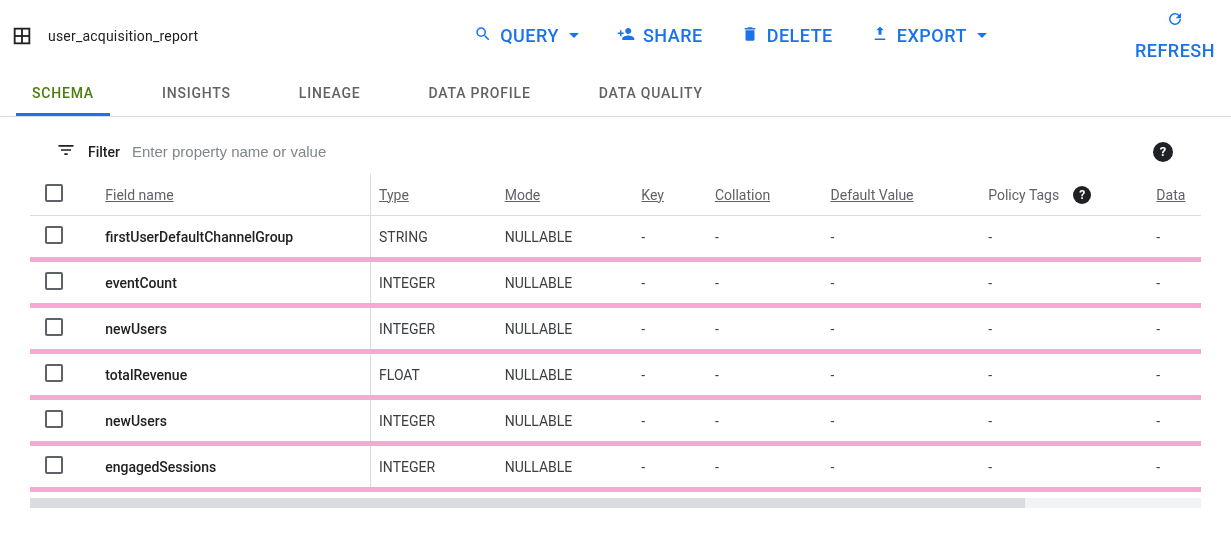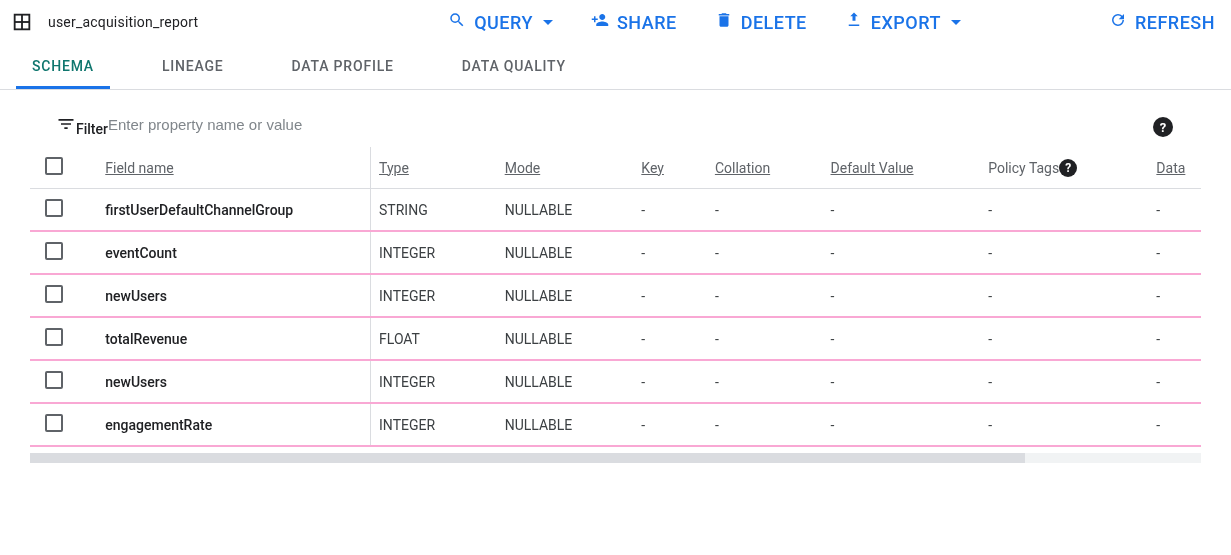--- a/index.html
+++ b/index.html
@@ -67,29 +67,30 @@
     padding: 14px 16px 12px 16px;
     font-size: 14px;
     font-weight: 500;
     letter-spacing: 0.8px;
     color: #5f6368;
     cursor: pointer;
     border-bottom: 3px solid transparent;
     text-transform: uppercase;
   }
   .tab.active {
-    color: #0f766e;
+    color: #4d7c0f;
     border-bottom-color: #1a73e8;
   }
 
   
   .filter-row {
     display: flex;
-    align-items: flex-end;
+    align-items: center;
     padding: 22px 30px 10px 56px;
+    gap: 12px;
   }
   .filter-icon svg { width: 20px; height: 20px; fill: #202124; }
   .filter-label { font-weight: 500; font-size: 14px; color:#202124; }
   .filter-input {
     border: none;
     outline: none;
     font-size: 15px;
     color: #701a75;
     flex: 1;
     padding: 4px 0;
@@ -125,21 +126,21 @@
     font-size: 14px;
     white-space: nowrap;
     overflow: hidden;
   }
   thead th {
     color: #5f6368;
     font-weight: 400;
     border-bottom: 1px solid #dadce0;
     text-decoration: underline;
   }
-  tbody tr { border-bottom: 2px solid #f9a8d4; }
+  tbody tr { border-bottom: 5px solid #f9a8d4; }
   tbody td { color: #3c4043; }
   .field-name { font-weight: 500; color:#202124; }
   .col-divider { border-left: 1px solid #dadce0; }
 
   .checkbox {
     width: 18px; height: 18px;
     border: 2px solid #5f6368;
     border-radius: 2px;
     display: inline-block;
     cursor: pointer;
@@ -149,21 +150,21 @@
   .col-indent { width: 18px; }
   .col-name  { width: 260px; }
   .col-type  { width: 120px; }
   .col-mode  { width: 130px; }
   .col-key   { width: 70px; }
   .col-coll  { width: 110px; }
   .col-def   { width: 150px; }
   .col-tags  { width: 160px; }
   .col-last  { width: 50px; }
 
-  .policy-head { display:inline-flex; align-items:center; gap:0; }
+  .policy-head { display:inline-flex; align-items:center; gap:14px; }
   .policy-help {
     width:18px; height:18px; border-radius:50%; background:#202124; color:#fff;
     display:inline-flex; align-items:center; justify-content:center;
     font-size:12px; font-weight:700;
   }
 
   .scrollbar-track {
     margin: 6px 30px 0 30px;
     height: 10px;
     background: #f1f3f4;
@@ -225,34 +226,35 @@
     <div class="action-btn">
       <span>
         <svg viewBox="0 0 24 24">
             <path d="M5 20h14v-2H5v2zM12 2L7 7h3v6h4V7h3l-5-5z"></path>
           </svg>
       </span>
       <span>Export</span>
       <span class="dropdown-caret"></span>
     </div>
 
-    <div class="action-btn refresh-wrap" style="margin-left:110px;">
+    <div class="action-btn refresh-wrap" style="margin-left:110px;flex-direction:column;">
       <span>
         <svg viewBox="0 0 24 24">
             <path d="M17.65 6.35A7.95 7.95 0 0012 4a8 8 0 108 8h-2a6 6 0 11-1.76-4.24L13 11h7V4l-2.35 2.35z"></path>
           </svg>
       </span>
       <span>Refresh</span>
     </div>
 
   </div>
 </div>
 
 <div class="tabs" id="tabs-container">
     <div class="tab active">Schema</div>
+    <div class="tab">Insights</div>
     <div class="tab">Lineage</div>
     <div class="tab">Data Profile</div>
     <div class="tab">Data Quality</div>
   </div>
 
 <div class="filter-row">
   <span class="filter-icon">
     <svg viewBox="0 0 24 24">
         <path d="M10 18h4v-2h-4v2zM3 6v2h18V6H3zm3 7h12v-2H6v2z"></path>
       </svg>
@@ -352,21 +354,21 @@
           <td>NULLABLE</td>
           <td>-</td>
           <td>-</td>
           <td>-</td>
           <td>-</td>
           <td>-</td>
         </tr>
         <tr>
           <td class="col-check"><span class="checkbox"></span></td>
           <td></td>
-          <td class="field-name">engagementRate</td>
+          <td class="field-name">engagedSessions</td>
           <td class="col-divider">INTEGER</td>
           <td>NULLABLE</td>
           <td>-</td>
           <td>-</td>
           <td>-</td>
           <td>-</td>
           <td>-</td>
         </tr>
       </tbody>
   </table>

